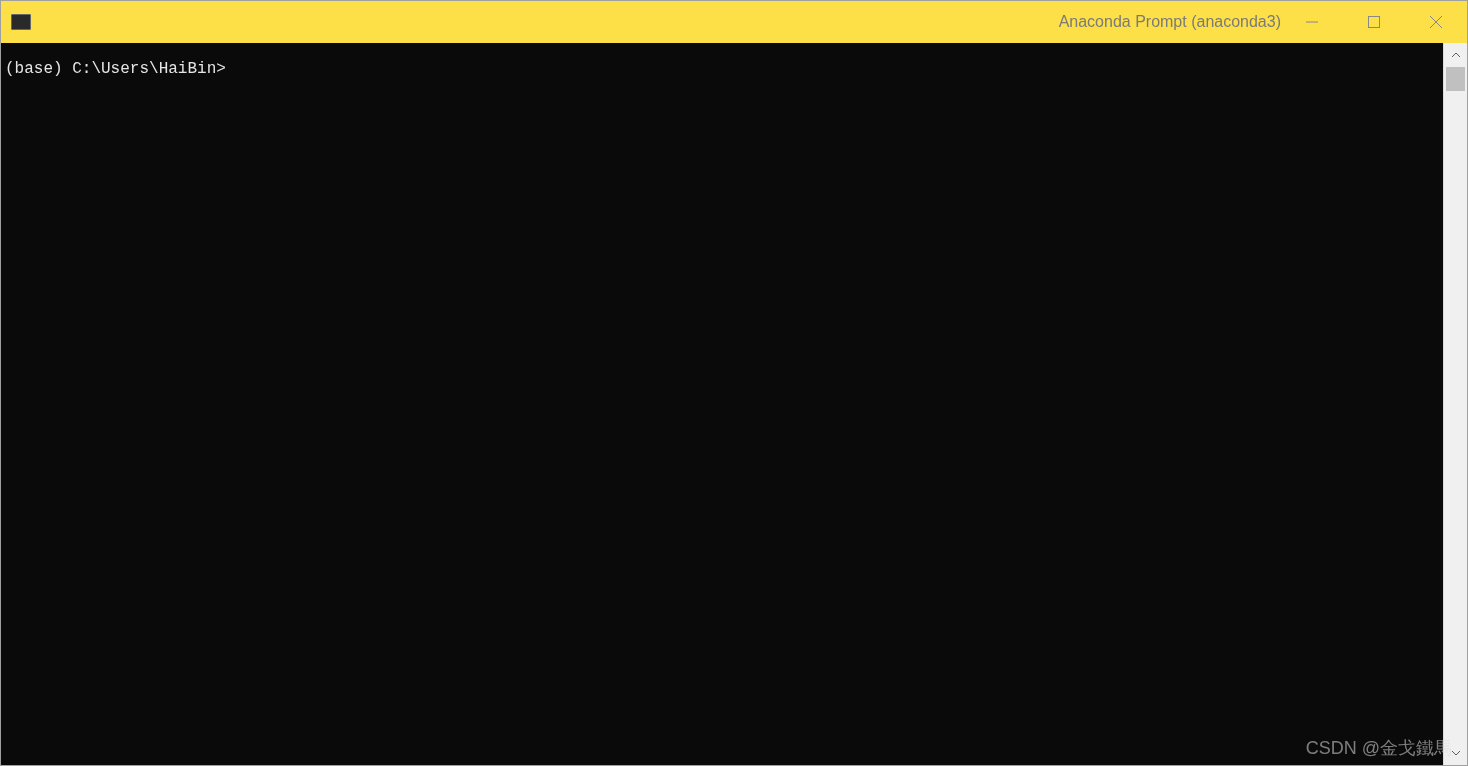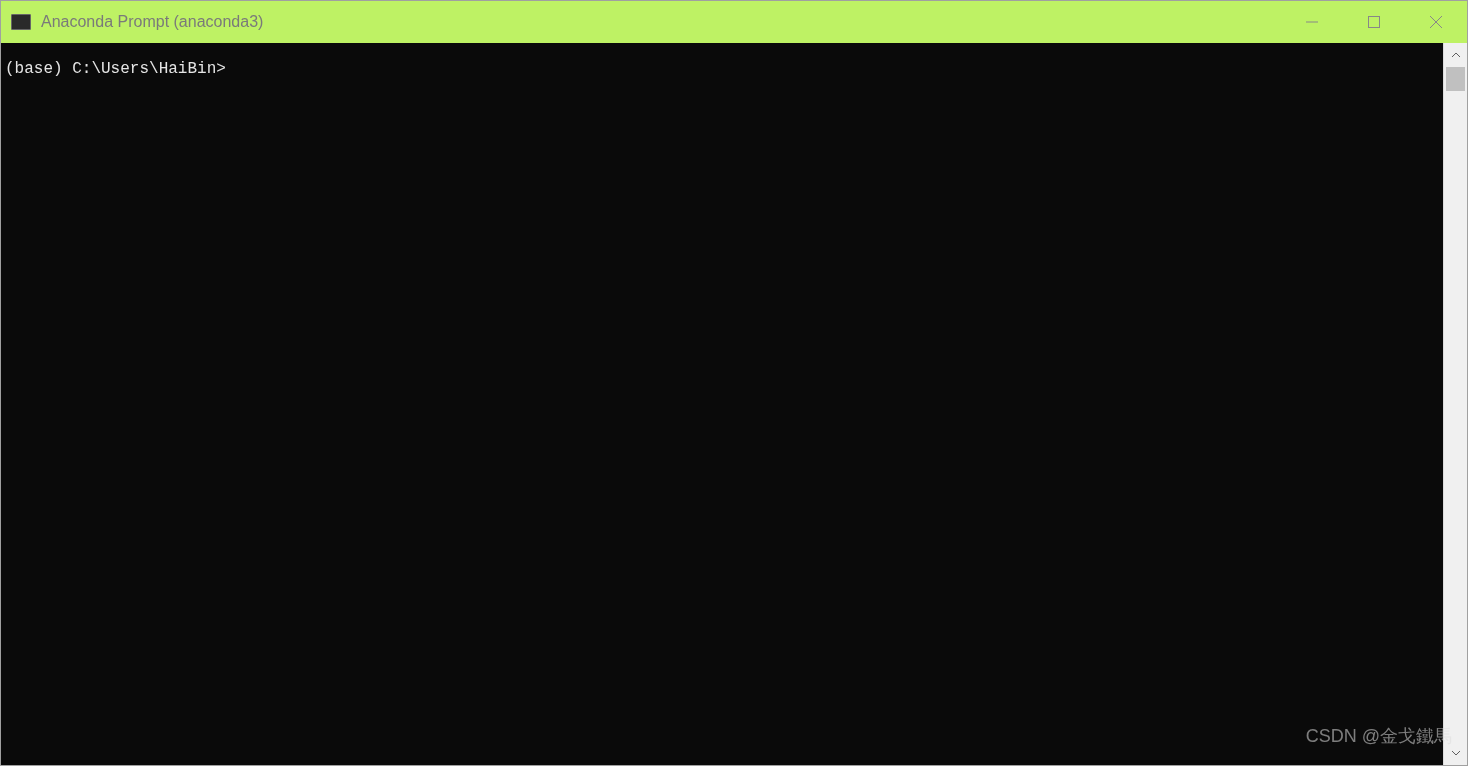--- a/index.html
+++ b/index.html
@@ -18,25 +18,26 @@
     .window {
       width: 1468px;
       height: 766px;
       border: 1px solid #a0a0a0;
       background: #fff;
       display: flex;
       flex-direction: column;
     }
     .titlebar {
       height: 42px;
-      background: #bef264;
+      background: #fde047;
       display: flex;
       align-items: center;
       padding-left: 10px;
       flex-shrink: 0;
+      text-align: right;
     }
     .titlebar-icon {
       width: 20px;
       height: 16px;
       background: #2a2a2a;
       border: 1px solid #666;
       margin-right: 10px;
       flex-shrink: 0;
       border-radius: 1px;
     }
@@ -100,21 +101,21 @@
     .scroll-thumb {
       position: absolute;
       top: 0;
       left: 2px;
       right: 2px;
       height: 24px;
       background: #c0c0c0;
     }
     .watermark {
       position: absolute;
-      bottom: 18px;
+      bottom: 6px;
       right: 16px;
       color: rgba(220,220,220,0.55);
       font-size: 18px;
       font-family: "Microsoft YaHei", sans-serif;
       pointer-events: none;
       margin-top: 32px;
     }
   </style>
 </head>
 <body>

